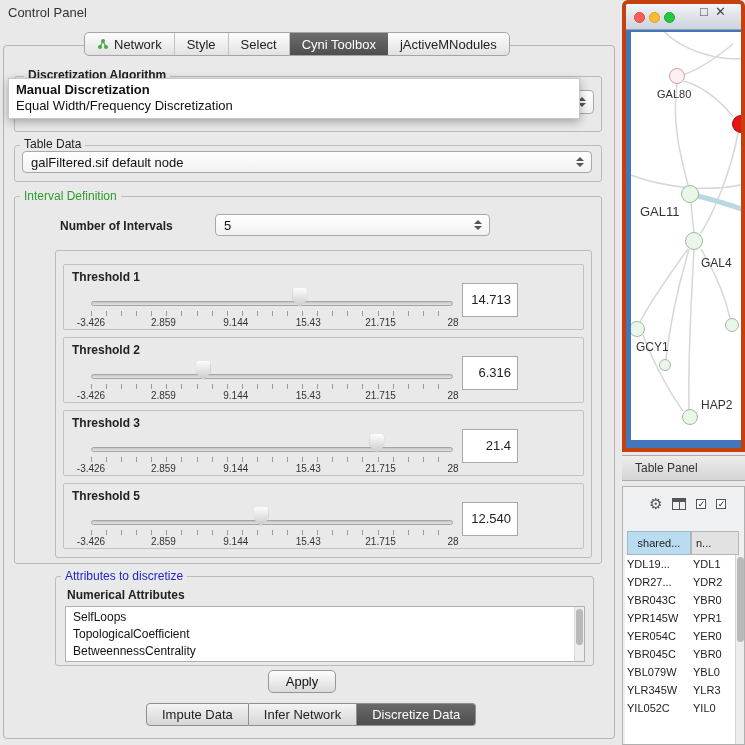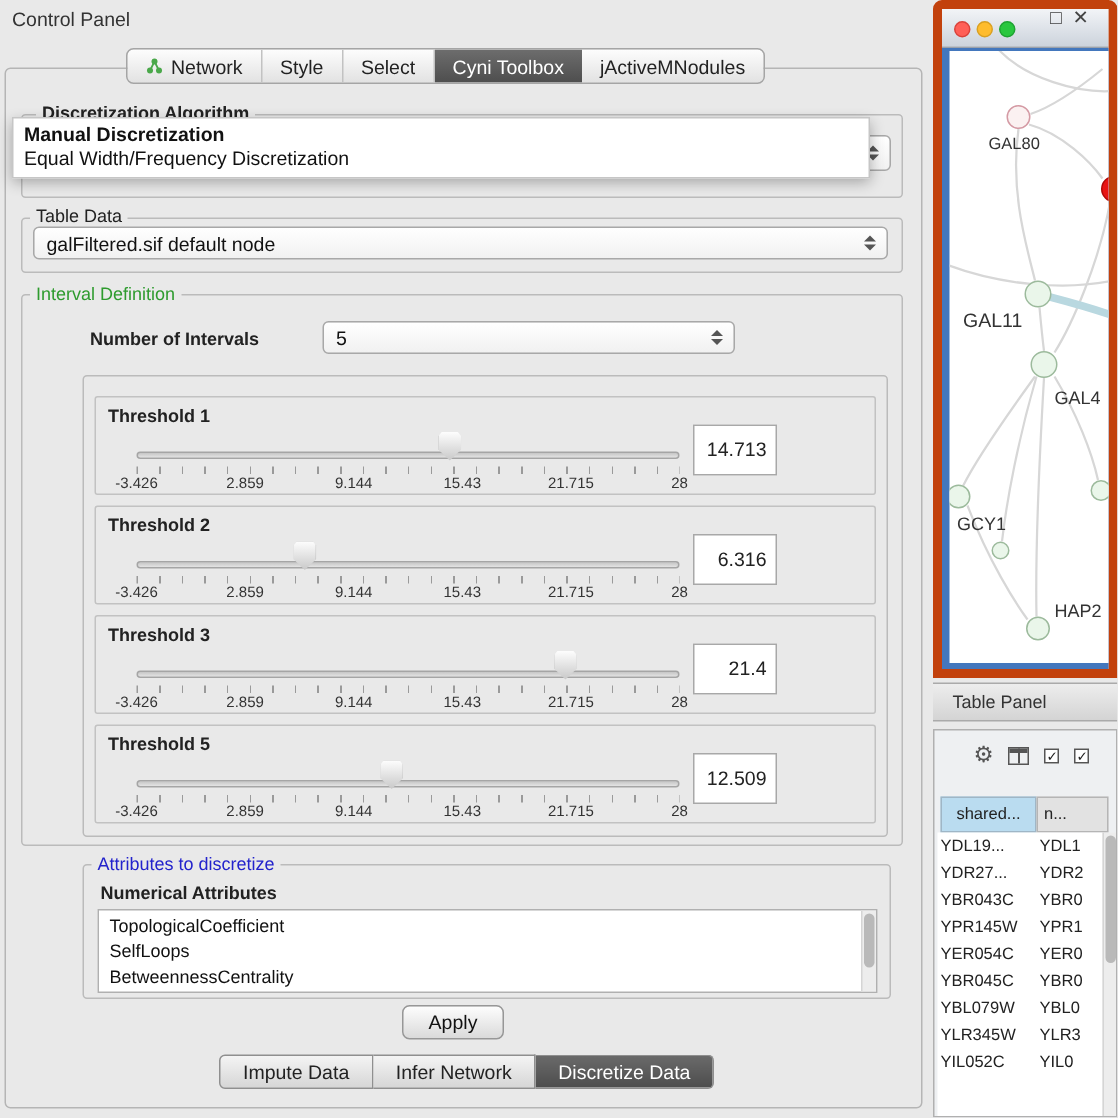--- a/index.html
+++ b/index.html
@@ -61,21 +61,21 @@
   .bottom-tabs { position:absolute; left:146px; top:703px; height:23px; display:flex; z-index:5; }
   .btab { height:23px; line-height:21px; padding:0 15px; font-size:13px; border:1px solid #8f8f8f; border-left:none; background:linear-gradient(#f4f4f4,#d6d6d6); color:#222; white-space:nowrap; }
   .btab:first-child { border-left:1px solid #8f8f8f; border-radius:4px 0 0 4px; }
   .btab:last-child { border-radius:0 4px 4px 0; }
   .btab.selected { background:linear-gradient(#6a6a6a,#4d4d4d); color:#fff; }
 
   .lbl { position:absolute; font-size:12px; }
   .bold { font-weight:bold; }
 
   
-  .net-win { position:absolute; left:622px; top:0; width:123px; height:452px; border:6px solid #c2410c; border-radius:6px 6px 0 0; overflow:hidden; z-index:20; }
+  .net-win { position:absolute; left:622px; top:0; width:123px; height:452px; border:4px solid #c2410c; border-radius:6px 6px 0 0; overflow:hidden; z-index:20; }
   .net-titlebar { position:absolute; left:0; top:0; width:100%; height:26px; background:linear-gradient(#f2f4f7,#ccd3dc); border-bottom:1px solid #9aa1ab; }
   .tlight { position:absolute; top:8px; width:11px; height:11px; border-radius:50%; }
   .net-frame { position:absolute; left:0; top:26px; width:123px; height:426px; background:#4377bd; padding:2px 5px 16px 5px; }
   .net-canvas { position:relative; width:113px; height:408px; background:#fff; overflow:hidden; }
   .net-canvas svg { position:absolute; left:0; top:0; }
   .nnode { position:absolute; border-radius:50%; background:#eaf6ea; border:1px solid #9cba9c; }
   .nlabel { position:absolute; color:#333; white-space:nowrap; }
 
   
   .tp-header { position:absolute; left:622px; top:455px; width:123px; height:26px; background:linear-gradient(#ededed,#d4d4d4); border-top:1px solid #aaa; border-bottom:1px solid #aaa; font-size:12px; color:#333; line-height:25px; padding-left:13px; }
@@ -226,29 +226,29 @@
       <div class="th-ticks"></div>
       <div class="th-scale">
         <span style="left:0%">-3.426</span>
         <span style="left:20%">2.859</span>
         <span style="left:40%">9.144</span>
         <span style="left:60%">15.43</span>
         <span style="left:80%">21.715</span>
         <span style="left:100%">28</span>
       </div>
     </div>
-    <div class="th-value">12.509</div>
+    <div class="th-value">12.540</div>
   </div>
 
   <div class="fs" style="left:55px;top:576px;width:539px;height:90px;"></div>
   <div class="legend blue" style="left:61px;top:569px;">Attributes to discretize</div>
   <div class="lbl bold" style="left:67px;top:588px;">Numerical Attributes</div>
   <div class="attr-list">
+    <div class="attr-item">SelfLoops</div>
     <div class="attr-item">TopologicalCoefficient</div>
-    <div class="attr-item">SelfLoops</div>
     <div class="attr-item">BetweennessCentrality</div>
     <div class="sbar" style="right:0;top:0;width:10px;height:54px;">
       <div class="sthumb" style="top:2px;height:36px;"></div>
     </div>
   </div>
 
   <div class="apply-btn">Apply</div>
   <div class="bottom-tabs">
     <div class="btab">Impute Data</div>
     <div class="btab">Infer Network</div>

